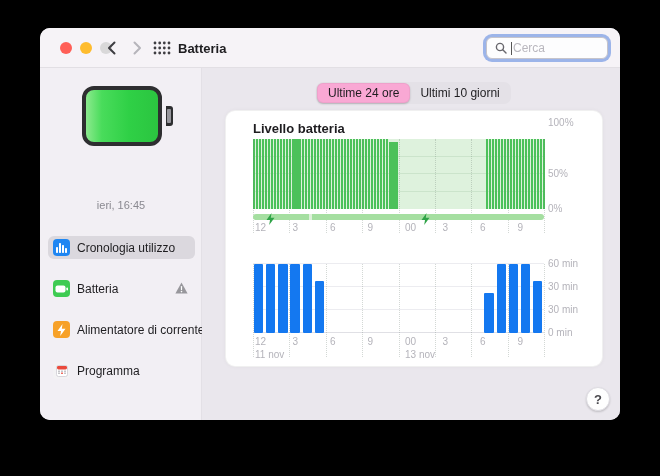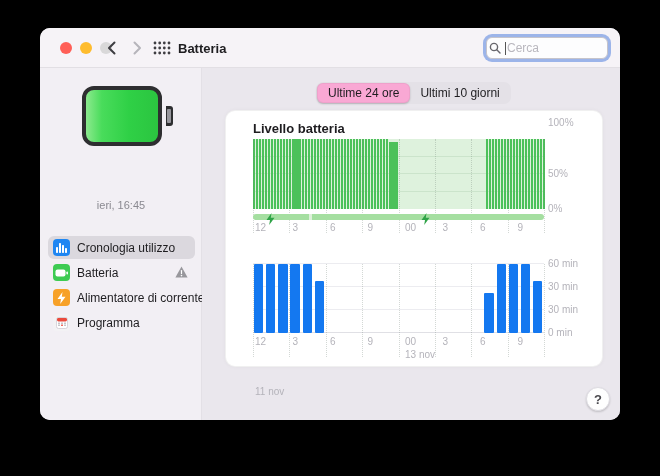--- a/index.html
+++ b/index.html
@@ -15,37 +15,37 @@
   .tl.yellow{left:40px;background:#febc2e;}
   .tl.gray{left:60px;background:#d9d8d9;}
   .navbtn{position:absolute;top:8px;width:24px;height:24px;border:none;background:transparent;
           padding:0;display:flex;align-items:center;justify-content:center;}
   .nav-back{left:59px;}
   .nav-fwd{left:85px;}
   .gridicon{position:absolute;left:113px;top:13px;width:18px;height:14px;}
   .tb-title{position:absolute;left:138px;top:13px;font-size:13px;font-weight:bold;color:#1e1d20;}
   .search{position:absolute;left:446px;top:9px;width:122px;height:22px;background:#fdfdfe;
           border:1px solid #c6c4cb;border-radius:6px;box-shadow:0 0 0 3px rgba(82,128,223,.55);
-          display:flex;align-items:center;padding:0 2px;}
+          display:flex;align-items:center;padding:0 8px;}
   .search svg{flex:0 0 auto;}
   .caret{width:1px;height:13px;background:#555;margin:0 1px 0 4px;}
   .search input{border:none;outline:none;background:transparent;width:80px;font-size:12px;color:#333;padding:0;}
   .search input::placeholder{color:#b9b7be;}
   
   .sidebar{position:absolute;left:0;top:40px;width:162px;height:352px;background:#f2eff4;
            border-right:1px solid #e3e0e6;}
   .hero-batt{position:absolute;left:42px;top:18px;width:80px;height:60px;border:4px solid #2e2e30;
              border-radius:12px;background:linear-gradient(90deg,#8cea8e 0%,#49dc5b 22%,#2fd046 60%,#2bc540 100%);}
   .hero-nub{position:absolute;left:126px;top:38px;width:7px;height:20px;background:#2e2e30;border-radius:0 3px 3px 0;}
   .hero-nub i{position:absolute;left:1px;top:3px;width:4px;height:14px;background:#97969c;border-radius:1px;}
   .status-title{position:absolute;left:0;top:112px;width:162px;text-align:center;
                 font-size:13px;font-weight:bold;color:#1e1d20;}
   .status-sub{position:absolute;left:0;top:131px;width:162px;text-align:center;font-size:11px;color:#8a8990;}
   .side-list{position:absolute;left:8px;top:168px;width:147px;}
-  .side-item{height:23px;margin-bottom:2px;border-radius:6px;display:flex;align-items:center;}
+  .side-item{height:23px;margin-bottom:18px;border-radius:6px;display:flex;align-items:center;}
   .side-item.selected{background:#dbd8de;}
   .side-item .tile{width:17px;height:17px;border-radius:4px;margin-left:5px;flex:0 0 auto;
                    display:flex;align-items:center;justify-content:center;}
   .side-item .lbl{font-size:12px;color:#1e1d20;margin-left:7px;white-space:nowrap;flex:1;}
   .side-item .warn{margin-right:7px;}
   
   .main{position:absolute;left:162px;top:40px;width:418px;height:352px;background:#eae7ed;}
   .segmented{position:absolute;left:114px;top:14px;height:22px;background:#e4e1e7;border-radius:7px;
              display:flex;align-items:center;padding:1px;}
   .seg{height:20px;display:flex;align-items:center;padding:0 10px;font-size:12px;color:#1e1d20;
@@ -332,21 +332,21 @@
             <div class="xtick" style="left: calc(0% + 2px);">12</div>
             <div class="xtick" style="left: calc(12.5% + 2px);">3</div>
             <div class="xtick" style="left: calc(25% + 2px);">6</div>
             <div class="xtick" style="left: calc(37.5% + 2px);">9</div>
             <div class="xtick" style="left: calc(50% + 2px);">00</div>
             <div class="xtick" style="left: calc(62.5% + 2px);">3</div>
             <div class="xtick" style="left: calc(75% + 2px);">6</div>
             <div class="xtick" style="left: calc(87.5% + 2px);">9</div>
           </div>
         <div class="xrow dayrow">
-            <div class="xtick" style="left: calc(0% + 2px); margin-top: 37px;">11 nov</div>
+            <div class="xtick" style="left: calc(0% + 2px);">11 nov</div>
             <div class="xtick" style="left: calc(50% + 2px);">13 nov</div>
           </div>
         <div id="ylab2">
             <div class="ylab" style="top: 147px;">60 min</div>
             <div class="ylab" style="top: 170px;">30 min</div>
             <div class="ylab" style="top: 193px;">30 min</div>
             <div class="ylab" style="top: 216px;">0 min</div>
           </div>
       </div>
 

